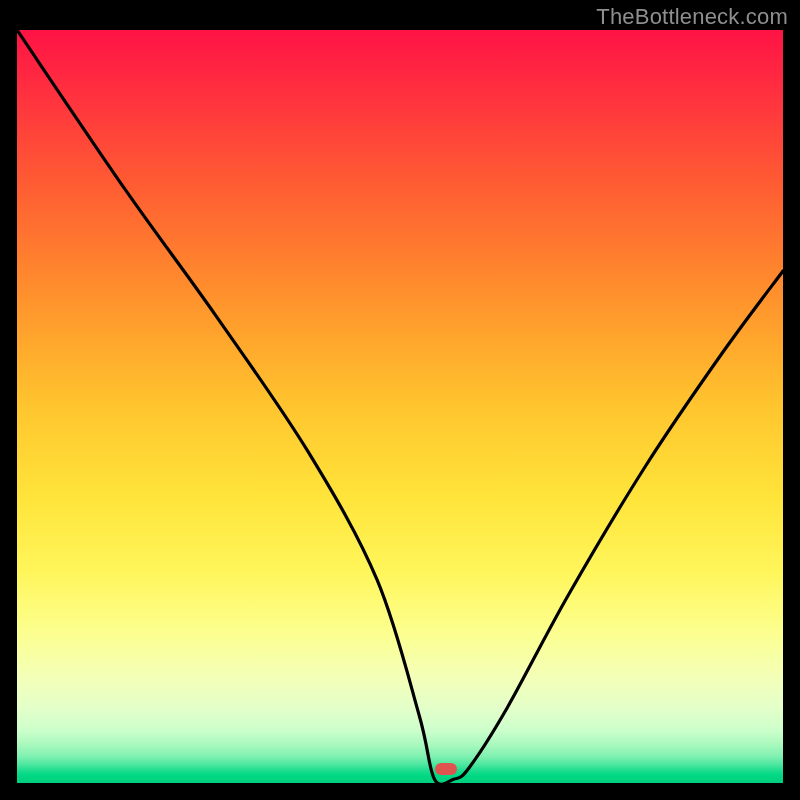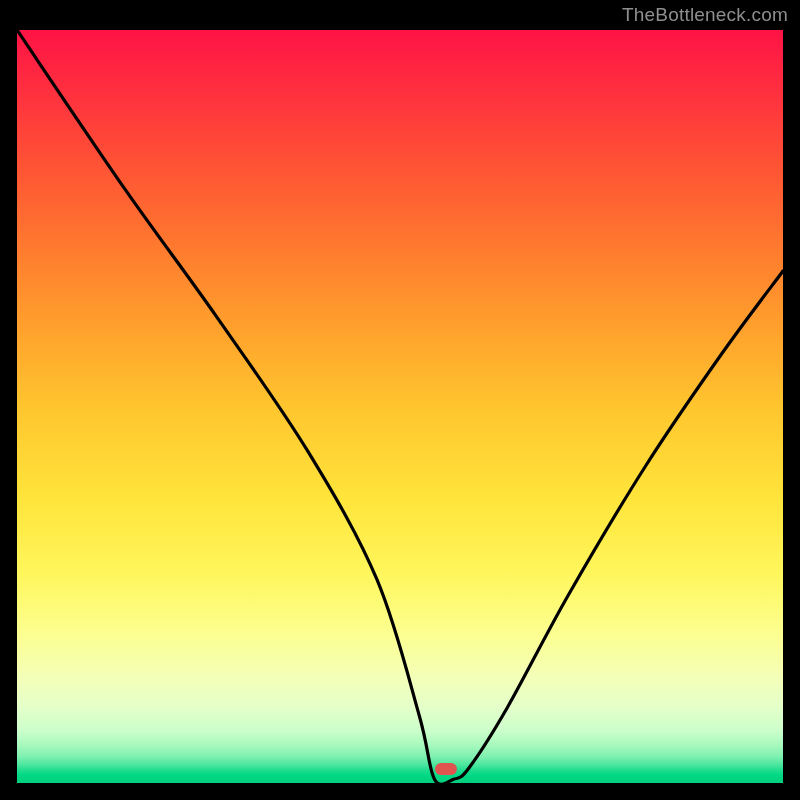--- a/index.html
+++ b/index.html
@@ -15,21 +15,21 @@
     position: relative;
     width: 800px;
     height: 800px;
     background: #000;
   }
   .attribution {
     position: absolute;
     top: 4px;
     right: 12px;
     color: #8e8e8e;
-    font-size: 19px;
+    font-size: 22px;
     font-weight: 500;
     letter-spacing: 0.2px;
     z-index: 20;
   }
   .plot-area {
     position: absolute;
     left: 17px;
     top: 30px;
     width: 766px;
     height: 753px;

